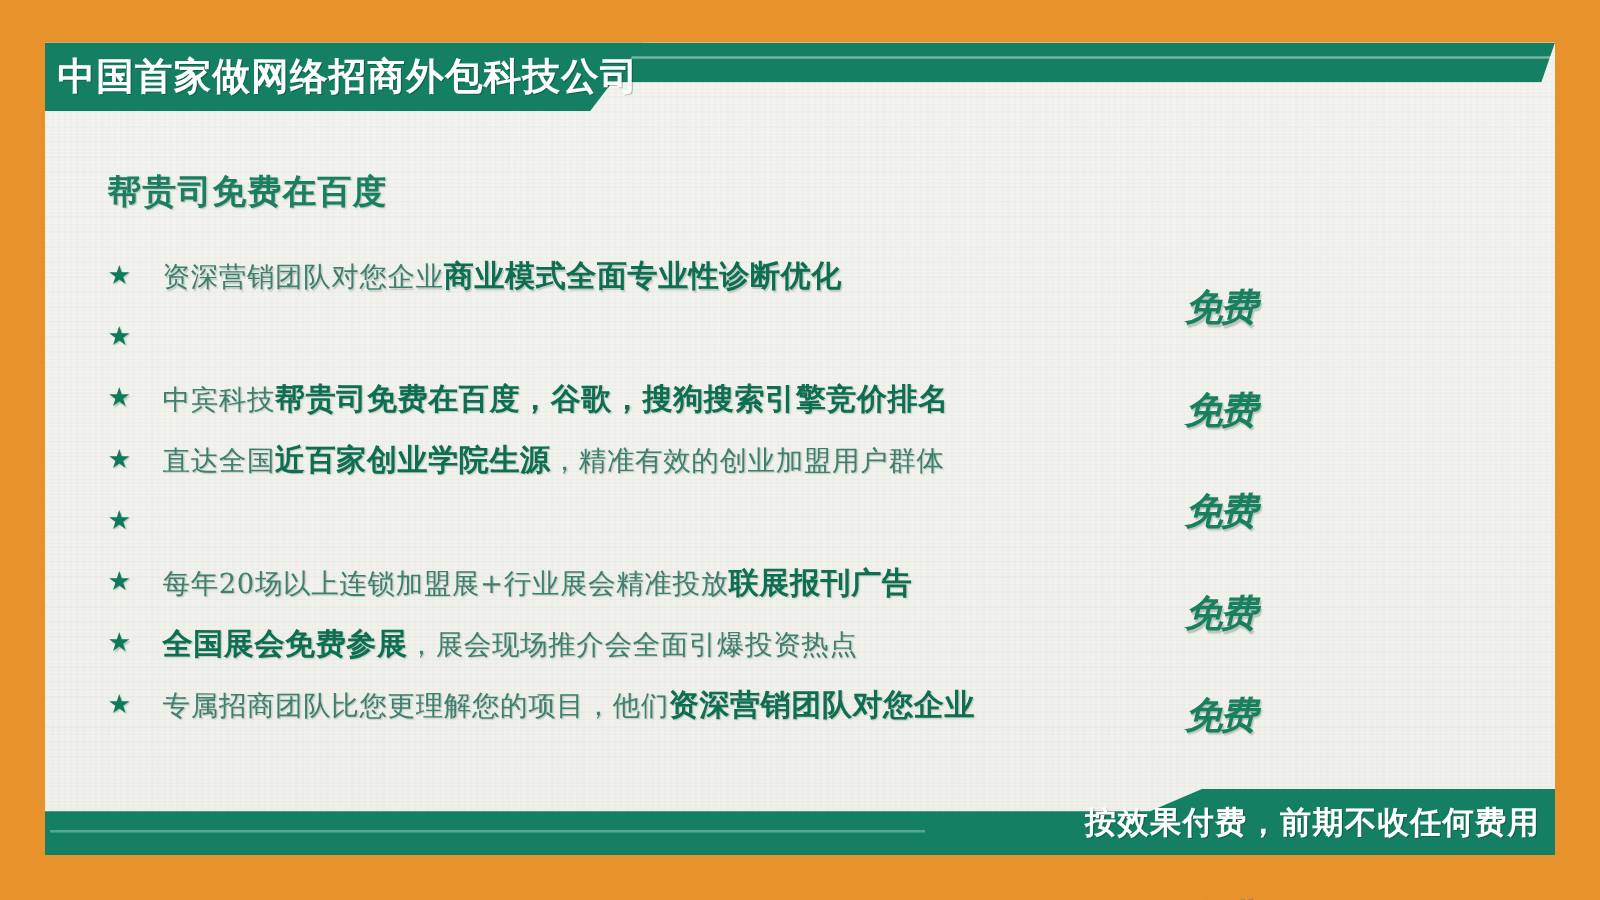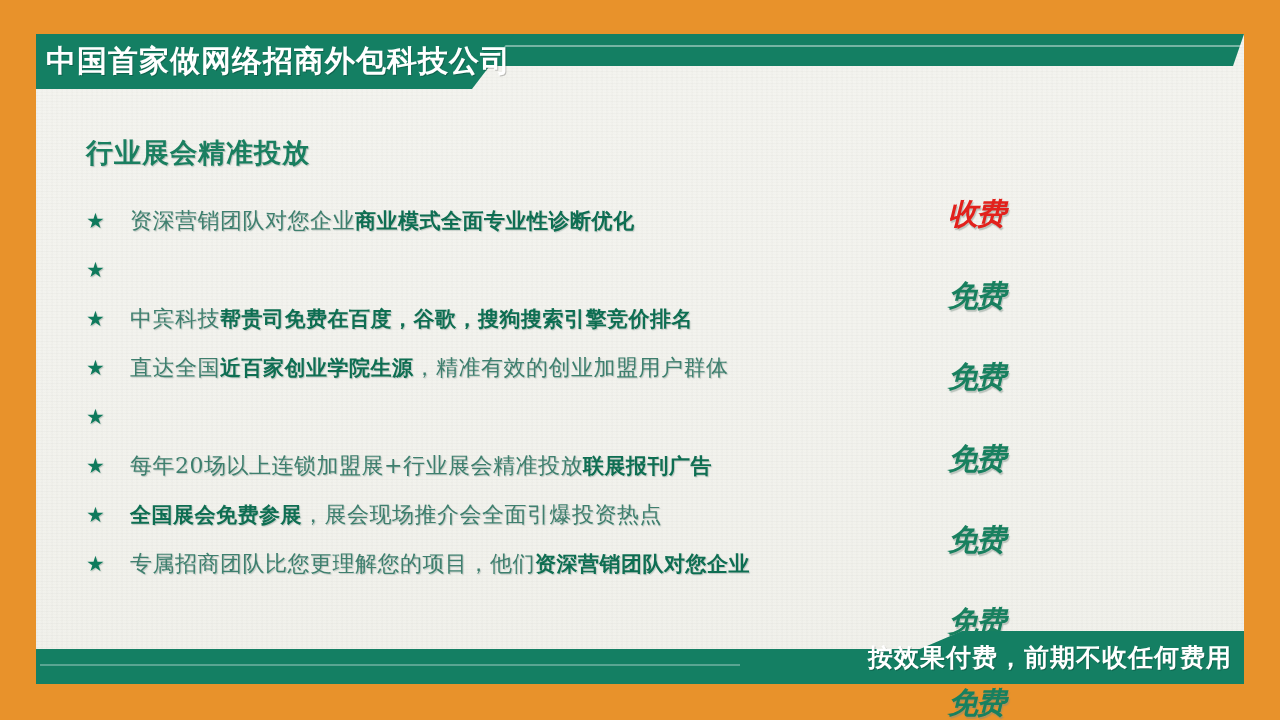--- a/index.html
+++ b/index.html
@@ -84,21 +84,21 @@
     text-shadow:1px 1px 1px rgba(130,150,140,0.5);
   }
   .row-text{
     color:#3E7F6E;font-size:22px;white-space:nowrap;letter-spacing:0.5px;
     text-shadow:1px 1px 1px rgba(150,165,158,0.55);
     font-family:"DejaVu Serif","Liberation Serif",serif;
   }
   .row-text b{
     color:#0E6E52;font-weight:bold;
     font-family:"DejaVu Sans","Liberation Sans",sans-serif;
-    font-size:21px;
+    font-size:24px;
   }
 
   
   .price-col{
     position:absolute;left:948px;top:190px;width:120px;
   }
   .price{
     height:49.5px;display:flex;align-items:center;justify-content:flex-start;
     font-size:30px;font-weight:bold;letter-spacing:-2px;
     font-family:"DejaVu Serif","Liberation Serif",serif;
@@ -136,21 +136,21 @@
 
   <div class="paper"></div>
 
   <div class="header-wrap">
     <div class="header-thinbar"></div>
     <div class="header-thinline"></div>
     <div class="header-block"></div>
   </div>
   <div class="header-title">中国首家做网络招商外包科技公司</div>
 
-  <div class="section-title">行业展会精准投放</div>
+  <div class="section-title">帮贵司免费在百度</div>
 
   <div class="list">
     <div class="row">
       <span class="star">★</span>
       <span class="row-text"><span>资深营销团队对您企业</span><b>商业模式全面专业性诊断优化</b><span></span></span>
     </div>
     <div class="row">
       <span class="star">★</span>
     </div>
     <div class="row">
@@ -172,21 +172,20 @@
       <span class="star">★</span>
       <span class="row-text"><span></span><b>全国展会免费参展</b><span>，展会现场推介会全面引爆投资热点</span></span>
     </div>
     <div class="row">
       <span class="star">★</span>
       <span class="row-text"><span>专属招商团队比您更理解您的项目，他们</span><b>资深营销团队对您企业</b><span></span></span>
     </div>
   </div>
 
   <div class="price-col">
-    <div class="price fee">收费</div>
     <div class="price free">免费</div>
     <div class="price free">免费</div>
     <div class="price free">免费</div>
     <div class="price free">免费</div>
     <div class="price free">免费</div>
     <div class="price free">免费</div>
     <div class="price free">免费</div>
   </div>
 
   <div class="footer-wrap">

